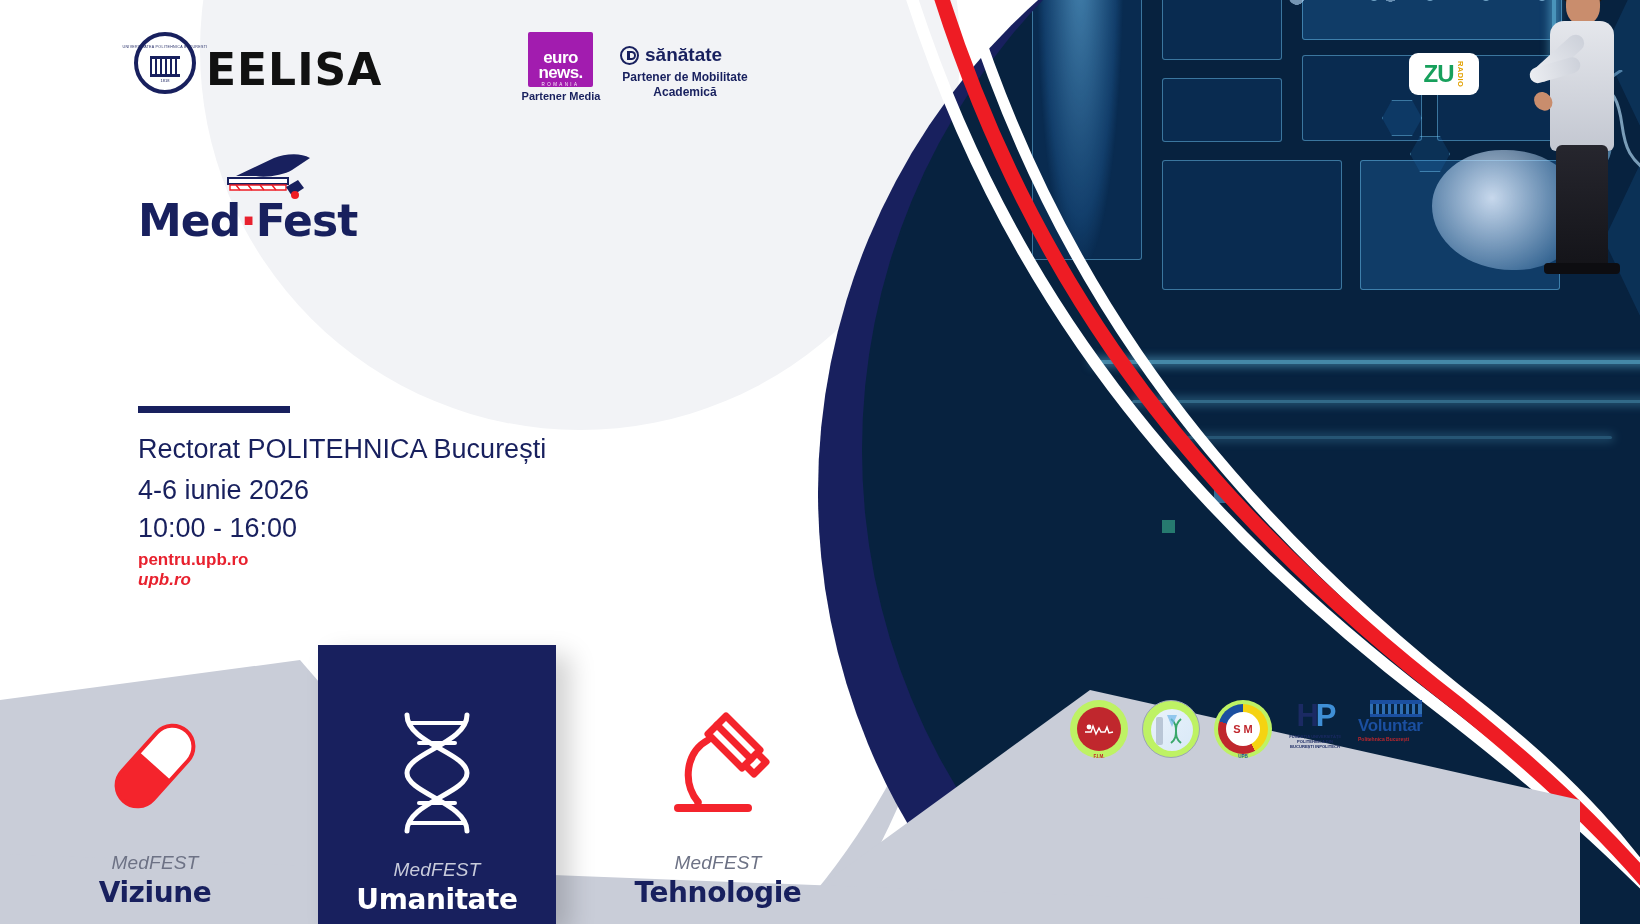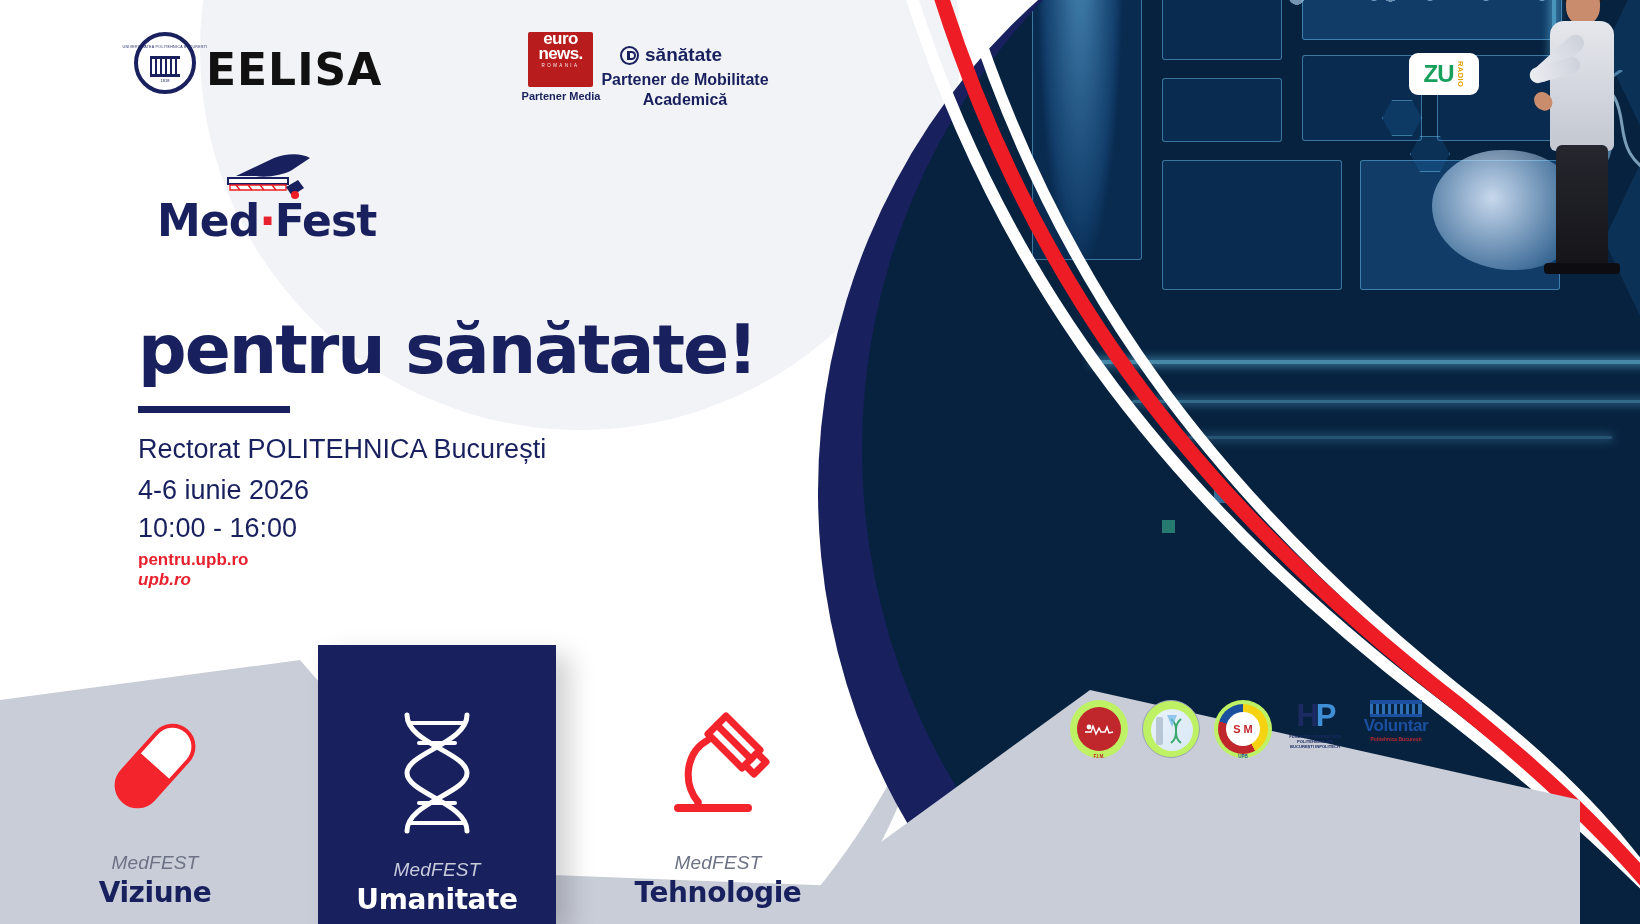--- a/index.html
+++ b/index.html
@@ -95,51 +95,51 @@
       #18205e 20px 22px,transparent 22px 25px,#18205e 25px 27px,transparent 27px 30px);
       border-top:3px solid #18205e; border-bottom:3px solid #18205e; margin-bottom:7px; }
   .upb-seal .ringtxt { position:absolute; font-size:3.6px; letter-spacing:.3px; color:#18205e;
      top:3px; white-space:nowrap; }
   .upb-seal .year { position:absolute; bottom:1px; font-size:4px; color:#18205e; }
 
   .eelisa { position:absolute; left:206px; top:44px; font-size:44px; font-weight:700; color:#111;
      letter-spacing:1px; font-family:"DejaVu Sans", sans-serif;text-align:right; }
 
   
-  .euronews-box { position:absolute; left:528px; top:32px; width:65px; height:55px; background:#b91c1c;
+  .euronews-box { position:absolute; left:528px; top:32px; width:65px; height:55px; background:#a21caf;
      border-radius:2px; color:#fff; display:flex; flex-direction:column; align-items:center;
-     justify-content:flex-start; line-height:.86; }
+     justify-content:flex-end; line-height:.86; }
   .euronews-box .e1 { font-size:17px; font-weight:700; letter-spacing:-.6px; }
   .euronews-box .e2 { font-size:17px; font-weight:700; letter-spacing:-.6px; }
   .euronews-box .e3 { font-size:4.5px; letter-spacing:2.4px; margin-top:3px; opacity:.95; }
   .cap-media { position:absolute; left:500px; top:90px; width:122px; text-align:center;
      font-size:11px; font-weight:700; color:#18205e; }
 
   .radacini { position:absolute; left:620px; top:44px; display:flex; align-items:center; gap:6px; }
   .radacini .rmark { width:19px; height:19px; border-radius:50%; border:2.4px solid #18205e; position:relative; }
   .radacini .rmark:after { content:""; position:absolute; left:5px; top:3px; width:3px; height:9px;
      background:#18205e; border-radius:1px; }
   .radacini .rmark:before { content:""; position:absolute; left:5px; top:3px; width:7px; height:5px;
      border:2px solid #18205e; border-left:none; border-radius:0 6px 6px 0; }
   .radacini .rtxt { font-size:19px; font-weight:700; color:#18205e; }
   .cap-mob { position:absolute; left:600px; top:70px; width:170px; text-align:center; line-height:1.25;
-     font-size:16px; font-weight:700; color:#18205e; }
+     font-size:12px; font-weight:700; color:#18205e; }
 
   
   .zu { position:absolute; left:1409px; top:53px; width:70px; height:42px; background:#fff;
      border-radius:9px; display:flex; align-items:center; justify-content:center; gap:2px; }
   .zu .zt { font-size:24px; font-weight:800; color:#17a05c; letter-spacing:-1px; }
   .zu .rt { font-size:7.5px; font-weight:800; color:#e2a100;
      writing-mode:vertical-rl; letter-spacing:.4px; }
 
   
   .medfest-wrap { position:absolute; left:138px; top:150px; }
   .cap-icon { position:absolute; left:80px; top:0; width:116px; height:52px; }
   .medfest { position:absolute; left:0; top:45px; font-size:44px; font-weight:800; color:#18205e;
-     letter-spacing:-1px; font-family:"DejaVu Sans", sans-serif;margin-left:19px; }
+     letter-spacing:-1px; font-family:"DejaVu Sans", sans-serif; }
   .medfest .dot { color:#e8212e; }
 
   .h-red { position:absolute; left:138px; top:243px; font-size:68px; font-weight:800; color:#f4242c;
      letter-spacing:-2px; line-height:1; font-family:"DejaVu Sans", sans-serif; }
   .h-navy { position:absolute; left:138px; top:316px; font-size:68px; font-weight:800; color:#18205e;
      letter-spacing:-2px; line-height:1; font-family:"DejaVu Sans", sans-serif; }
 
   .rule { position:absolute; left:138px; top:406px; width:152px; height:7px; background:#18205e; }
 
   .det { position:absolute; left:138px; color:#18205e; font-size:27px; }
@@ -179,21 +179,21 @@
      background:linear-gradient(135deg,#e9f2fb,#d9e9f7); overflow:hidden; }
   .sim-in { position:absolute; left:4px; top:4px; width:50px; height:50px; border-radius:50%;
      background:conic-gradient(#f5d312 0 42%, #c0272d 42% 80%, #1b4fa0 80% 100%);
      display:flex; align-items:center; justify-content:center; }
   .sim-core { width:34px; height:34px; border-radius:50%; background:#fff; display:flex;
      align-items:center; justify-content:center; font-size:11px; font-weight:800; color:#c0272d; gap:9px; }
   .hp { width:58px; text-align:center; }
   .hp .mark { font-size:31px; font-weight:800; color:#1b2a63; letter-spacing:-3px; line-height:1; }
   .hp .mark span { color:#3f8fd6; }
   .hp .cap { font-size:4.1px; font-weight:700; color:#1b2a63; line-height:1.25; margin-top:3px; }
-  .vol { width:76px; text-align:center; }
+  .vol { width:76px; text-align:left; }
   .vol .bld { width:52px; height:17px; margin:0 auto;
      background:linear-gradient(90deg,#2f6fb5 0 3px,transparent 3px 6px,#2f6fb5 6px 9px,transparent 9px 12px,
      #2f6fb5 12px 15px,transparent 15px 18px,#2f6fb5 18px 21px,transparent 21px 24px,#2f6fb5 24px 27px,
      transparent 27px 30px,#2f6fb5 30px 33px,transparent 33px 36px,#2f6fb5 36px 39px,transparent 39px 42px,
      #2f6fb5 42px 45px,transparent 45px 48px,#2f6fb5 48px 52px);
      border-top:4px solid #1b4fa0; border-bottom:3px solid #1b4fa0; }
   .vol .nm2 { font-size:17px; font-weight:800; color:#1b4fa0; letter-spacing:-.4px; line-height:1.1; }
   .vol .cap2 { font-size:5px; font-weight:700; color:#c0272d; }
 </style>
 </head>
@@ -311,21 +311,20 @@
           <line x1="30" y1="35" x2="34" y2="40"></line>
         <line x1="42" y1="35" x2="46" y2="40"></line>
           <line x1="54" y1="35" x2="58" y2="40"></line>
       </g>
       <path d="M68,37 L80,30 L86,38 L74,46 Z" fill="#18205e"></path>
       <circle cx="77" cy="45" r="4" fill="#ee1c24"></circle>
     </svg>
     <div class="medfest"><span>Med</span><span class="dot">·</span><span>Fest</span></div>
   </div>
 
-  <div class="h-navy">pentru sănătate!</div>
   <div class="rule"></div>
 
   <div class="det d1">Rectorat POLITEHNICA București</div>
   <div class="det d2">4-6 iunie 2026</div>
   <div class="det d3">10:00 - 16:00</div>
   <a class="url u1" href="#" style="text-decoration:none;">pentru.upb.ro</a>
   <a class="url u2" href="#" style="text-decoration:none;">upb.ro</a>
 
   <div class="cards">
 

